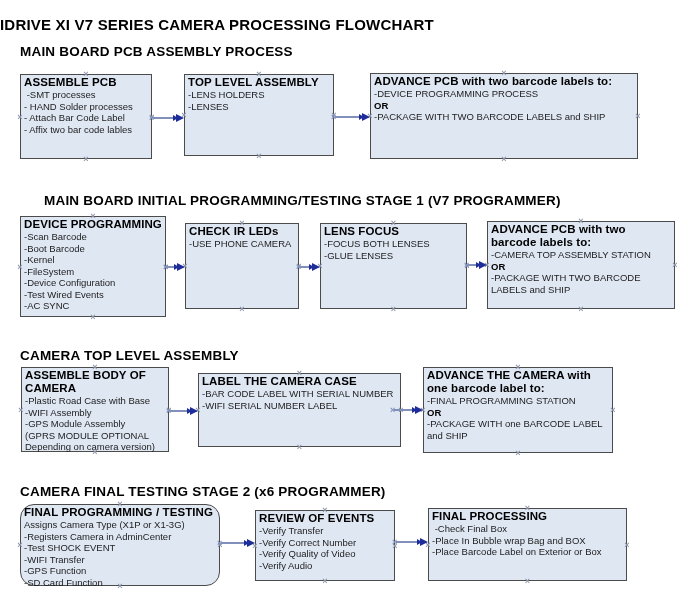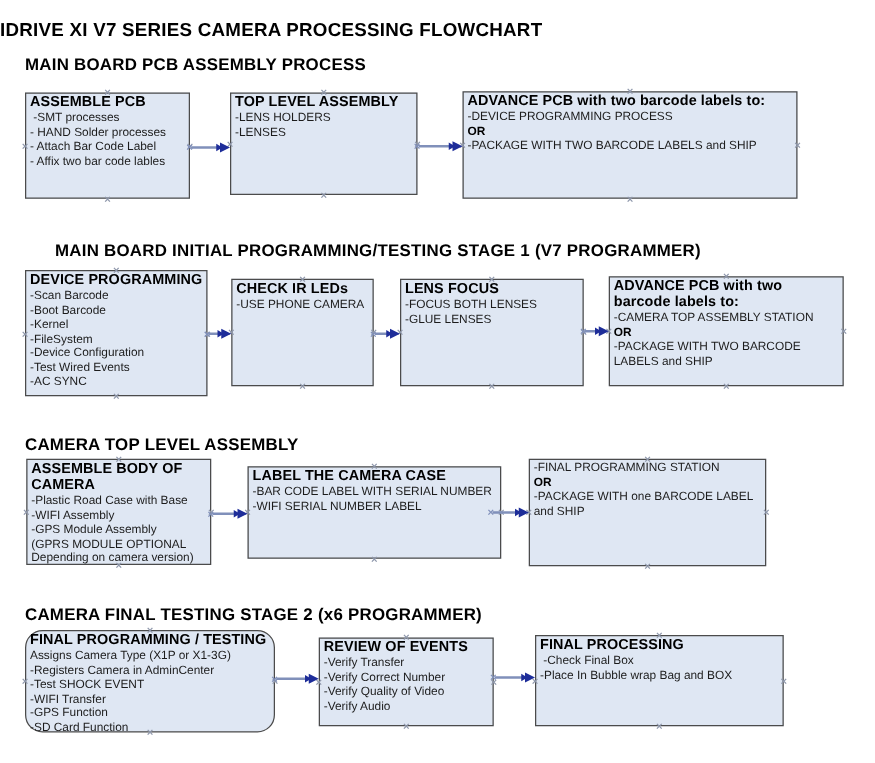--- a/index.html
+++ b/index.html
@@ -173,20 +173,21 @@
       <div class="node" style="left: 198px; top: 373px; width: 203px; height: 74px;">
         <div class="node-title">LABEL THE CAMERA CASE</div>
         <div class="node-line">-BAR CODE LABEL WITH SERIAL NUMBER</div>
         <div class="node-line">-WIFI SERIAL NUMBER LABEL</div>
         <div class="anchor a-top">×</div>
         <div class="anchor a-bottom">×</div>
         <div class="anchor a-left">×</div>
         <div class="anchor a-right">×</div>
       </div>
       <div class="node" style="left: 423px; top: 367px; width: 190px; height: 86px;">
+        <div class="node-title">ADVANCE THE CAMERA with one barcode label to:</div>
         <div class="node-line">-FINAL PROGRAMMING STATION</div>
         <div class="node-line bold">OR</div>
         <div class="node-line">-PACKAGE WITH one BARCODE LABEL and SHIP</div>
         <div class="anchor a-top">×</div>
         <div class="anchor a-bottom">×</div>
         <div class="anchor a-left">×</div>
         <div class="anchor a-right">×</div>
       </div>
       <div class="connector" style="left: 169px; top: 405px; width: 29px;">
         <div class="xmark">×</div>
@@ -222,20 +223,21 @@
         <div class="node-line">-Verify Audio</div>
         <div class="anchor a-top">×</div>
         <div class="anchor a-bottom">×</div>
         <div class="anchor a-left">×</div>
         <div class="anchor a-right">×</div>
       </div>
       <div class="node" style="left: 428px; top: 508px; width: 199px; height: 73px;">
         <div class="node-title">FINAL PROCESSING</div>
         <div class="node-line"> -Check Final Box</div>
         <div class="node-line">-Place In Bubble wrap Bag and BOX</div>
+        <div class="node-line">-Place Barcode Label on Exterior or Box</div>
         <div class="anchor a-top">×</div>
         <div class="anchor a-bottom">×</div>
         <div class="anchor a-left">×</div>
         <div class="anchor a-right">×</div>
       </div>
       <div class="connector" style="left: 220px; top: 537px; width: 35px;">
         <div class="xmark">×</div>
         <div class="line"></div>
         <div class="tri tri-back"></div>
         <div class="tri tri-main"></div>

